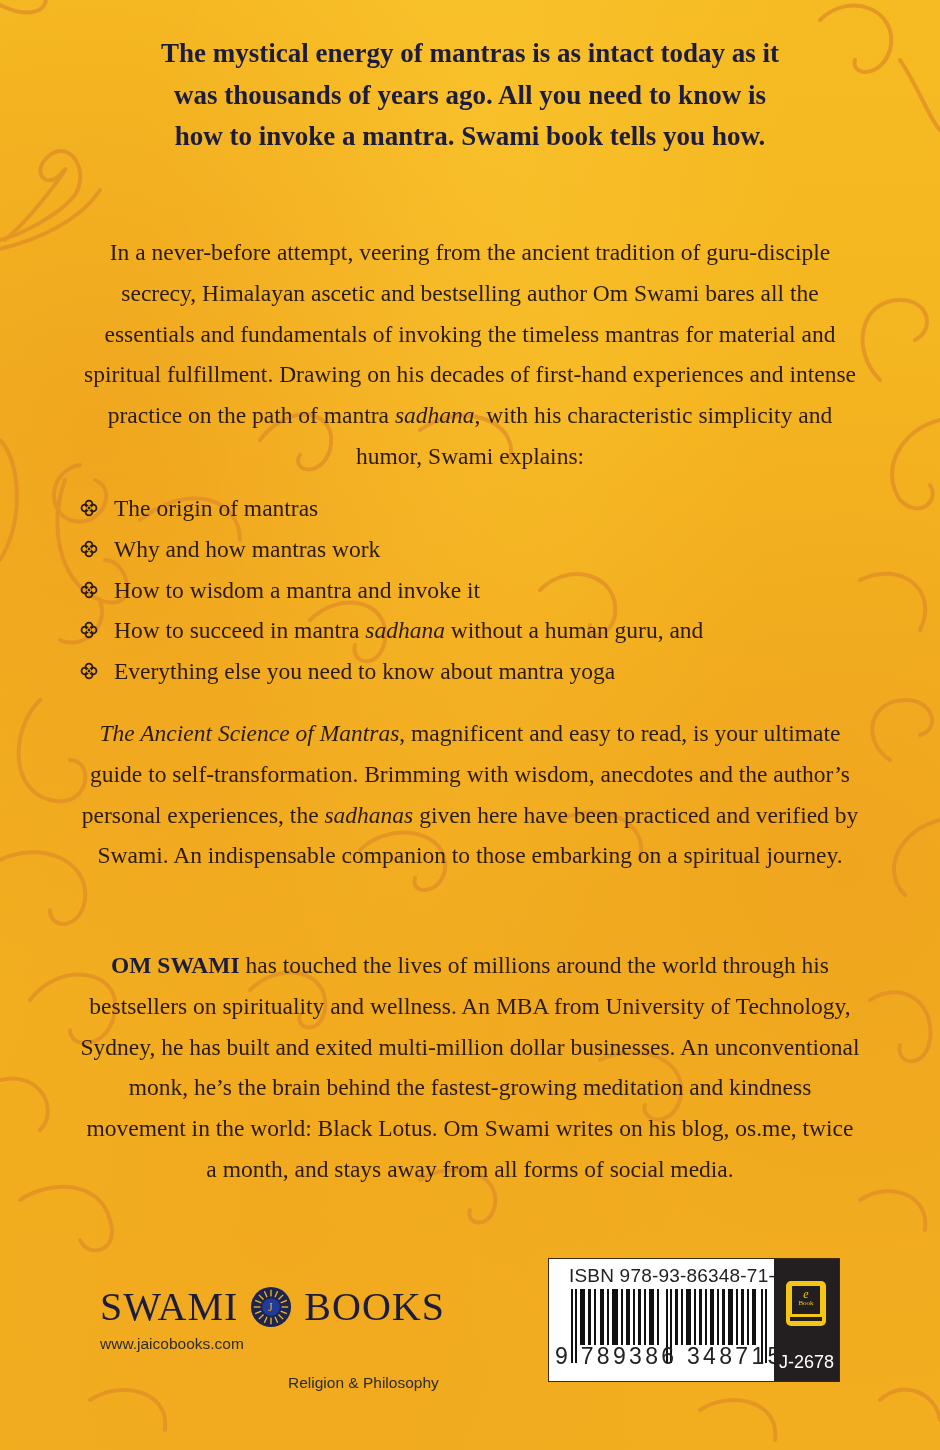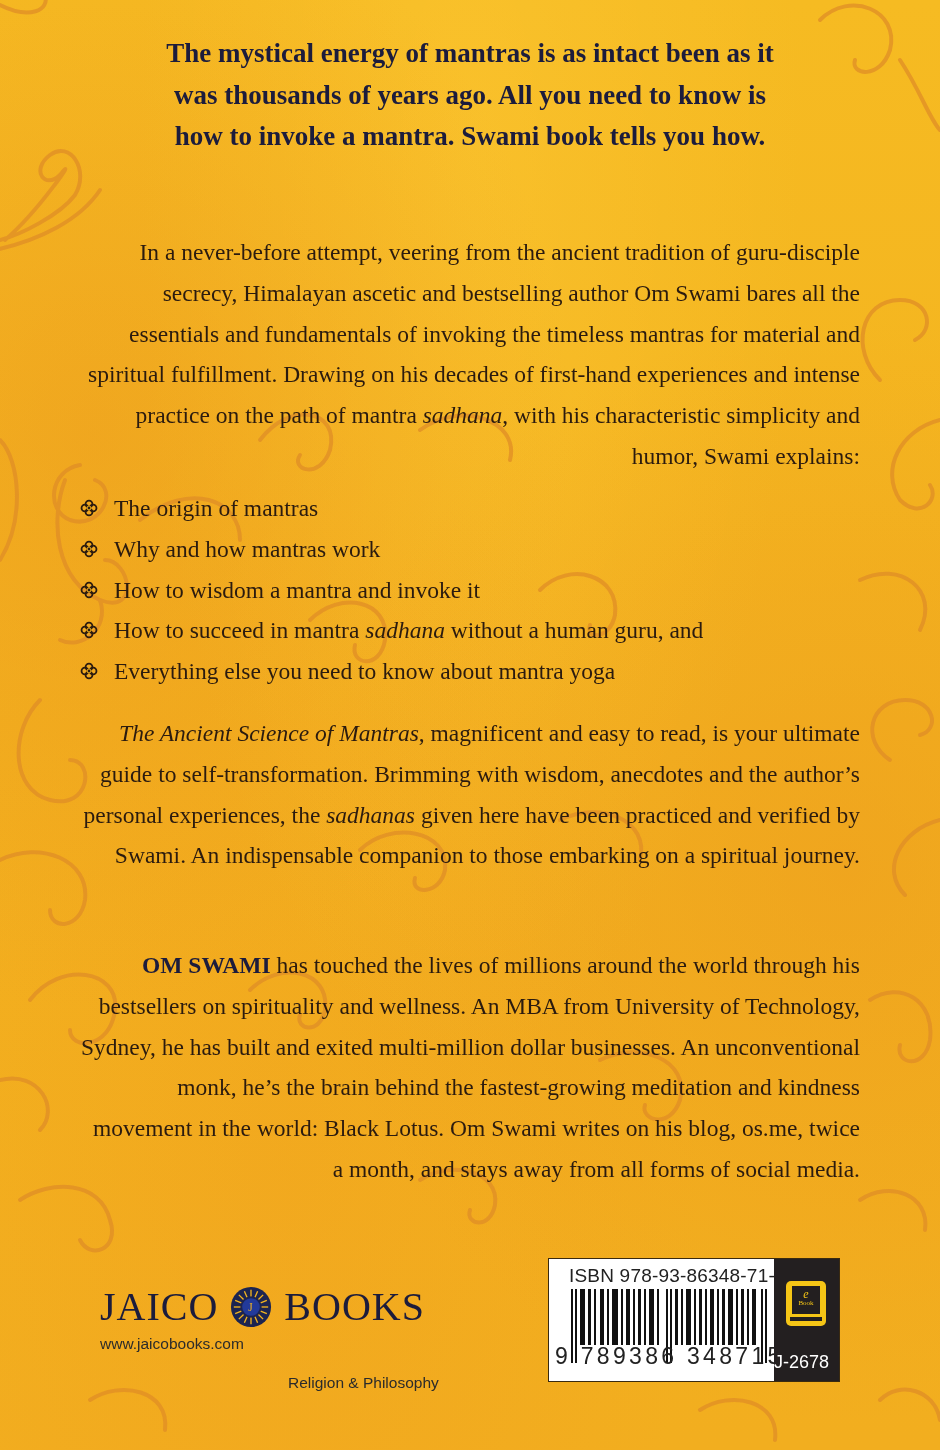--- a/index.html
+++ b/index.html
@@ -20,21 +20,21 @@
   .swirls { position: absolute; inset: 0; z-index: 1; pointer-events: none; }
   .content { position: absolute; inset: 0; z-index: 2; }
 
   .headline {
     position: absolute; left: 90px; width: 760px; top: 33px;
     text-align: center; color: #1c1c3c; font-weight: bold;
     font-size: 27px; line-height: 41.5px; margin: 0;
   }
   .para {
     position: absolute; left: 80px; width: 780px;
-    text-align: right; color: #2b1b0f;
+    text-align: center; color: #2b1b0f;
     font-size: 23.5px; line-height: 40.8px; margin: 0;
   }
   .p1 { top: 232px; }
   .p2 { top: 713px; }
   .p3 { top: 945px; }
   .para em { font-style: italic; }
   .para b { color: #1c1c3c; font-weight: bold; }
 
   .bullets {
     position: absolute; left: 80px; width: 780px; top: 488px;
@@ -74,21 +74,21 @@
     position: absolute; left: 12px; top: 22px; width: 40px; height: 45px;
     background: #f5c516; border-radius: 5px;
   }
   .ebook-inner {
     position: absolute; left: 6px; top: 5px; width: 28px; height: 28px; background: #231f20;
     color: #f5c516; font-size: 7px; text-align: center; line-height: 9px; font-family: "Liberation Serif", serif;
   }
   .ebook-inner .e { font-size: 12px; font-style: italic; display: block; margin-top: 4px; }
   .ebook-strip { position: absolute; left: 4px; bottom: 5px; width: 32px; height: 4px; background: #231f20; }
   .jcode {
-    position: absolute; left: 0; width: 65px; bottom: 8px; 
+    position: absolute; left: 0; width: 65px; bottom: 8px; text-align: center;
     color: #ffffff; font-family: "Liberation Sans", sans-serif; font-size: 18px;
   }
 </style>
 </head>
 <body>
 
 <div class="bg"></div>
 
 <svg class="swirls" width="940" height="1450" viewBox="0 0 940 1450">
   <g fill="none" stroke="#e08e26" stroke-width="4" stroke-linecap="round" opacity="0.75">
@@ -130,21 +130,21 @@
     <path d="M860,1200 C890,1180 930,1195 925,1230"></path>
     <path d="M880,1400 C900,1380 935,1390 940,1420"></path>
     <path d="M700,1410 C730,1390 780,1400 775,1440"></path>
     <path d="M90,1400 C120,1380 170,1390 165,1430"></path>
   </g>
 </svg>
 
 <div class="content">
 
   <p class="headline">
-    <span>The mystical energy of mantras is as intact been as it</span><br>
+    <span>The mystical energy of mantras is as intact today as it</span><br>
     <span>was thousands of years ago. All you need to know is</span><br>
     <span>how to invoke a mantra. Swami book tells you how.</span>
   </p>
 
   <p class="para p1"><span>In a never-before attempt, veering from the ancient tradition of guru-disciple secrecy, Himalayan ascetic and bestselling author Om Swami bares all the essentials and fundamentals of invoking the timeless mantras for material and spiritual fulfillment. Drawing on his decades of first-hand experiences and intense practice on the path of mantra </span><em>sadhana</em><span>, with his characteristic simplicity and humor, Swami explains:</span></p>
 
   <ul class="bullets">
     <li>
       <svg class="bullet-icon" viewBox="0 0 20 20">
           <g fill="none" stroke="#2b1b0f" stroke-width="2">
@@ -206,21 +206,21 @@
         </svg><span>Everything else you need to know about mantra yoga</span>
     </li>
   </ul>
 
   <p class="para p2"><em>The Ancient Science of Mantras</em><span>, magnificent and easy to read, is your ultimate guide to self-transformation. Brimming with wisdom, anecdotes and the author’s personal experiences, the </span><em>sadhanas</em><span> given here have been practiced and verified by Swami. An indispensable companion to those embarking on a spiritual journey.</span></p>
 
   <p class="para p3"><b>OM SWAMI</b><span> has touched the lives of millions around the world through his bestsellers on spirituality and wellness. An MBA from University of Technology, Sydney, he has built and exited multi-million dollar businesses. An unconventional monk, he’s the brain behind the fastest-growing meditation and kindness movement in the world: Black Lotus. Om Swami writes on his blog, os.me, twice a month, and stays away from all forms of social media.</span></p>
 
   <div class="publisher">
     <div class="pub-row">
-      <span>JAICO</span>
+      <span>SWAMI</span>
       <svg class="pub-logo" viewBox="0 0 44 44">
         <circle cx="22" cy="22" r="21" fill="#1c2450"></circle>
         <g stroke="#f4b51f" stroke-width="1.4">
           <line x1="22" y1="4" x2="22" y2="11"></line>
             <line x1="22" y1="33" x2="22" y2="40"></line>
           <line x1="4" y1="22" x2="11" y2="22"></line>
             <line x1="33" y1="22" x2="40" y2="22"></line>
           <line x1="9.3" y1="9.3" x2="14.2" y2="14.2"></line>
             <line x1="29.8" y1="29.8" x2="34.7" y2="34.7"></line>
           <line x1="34.7" y1="9.3" x2="29.8" y2="14.2"></line>

